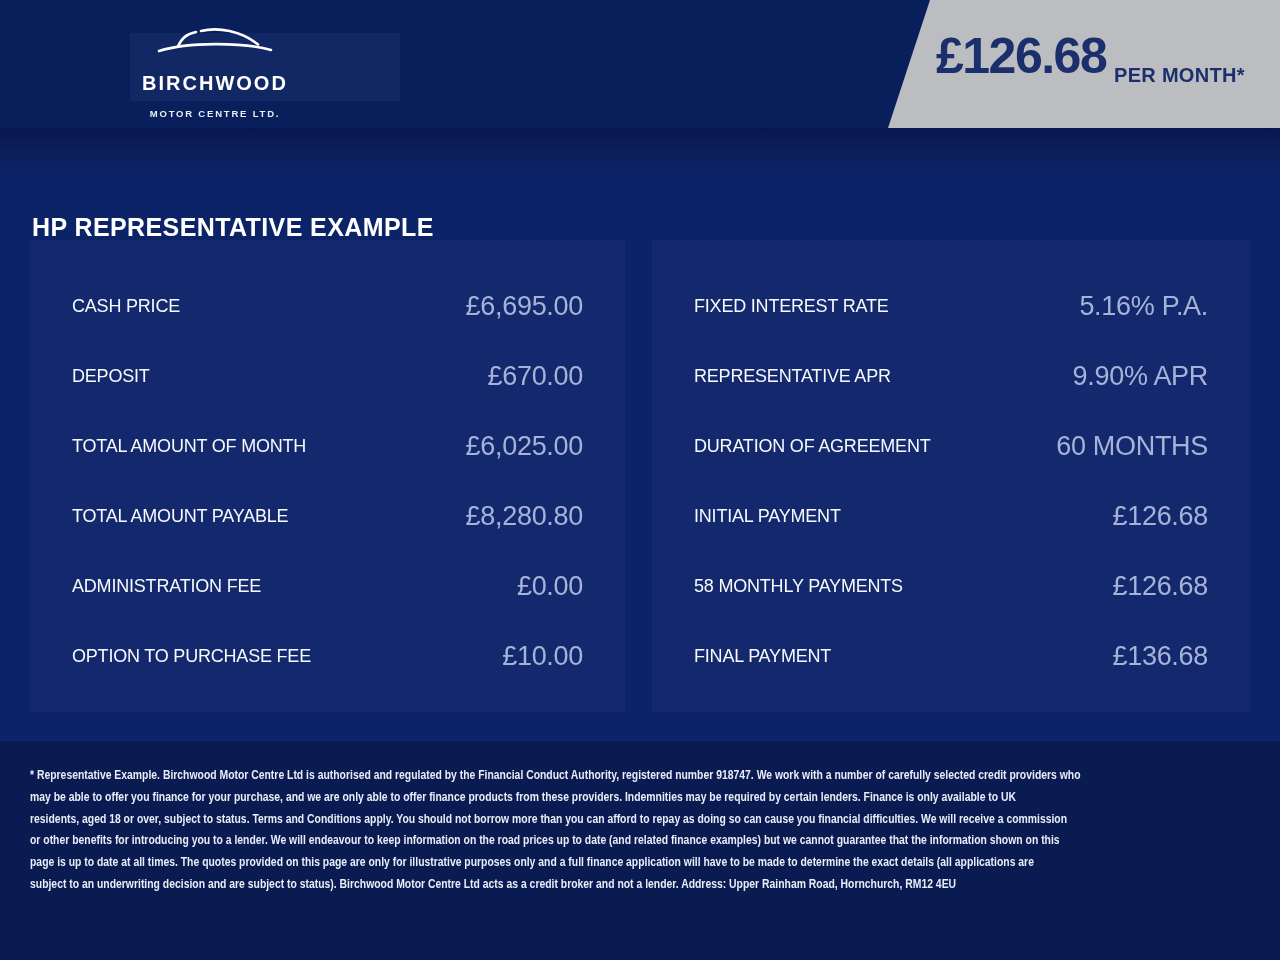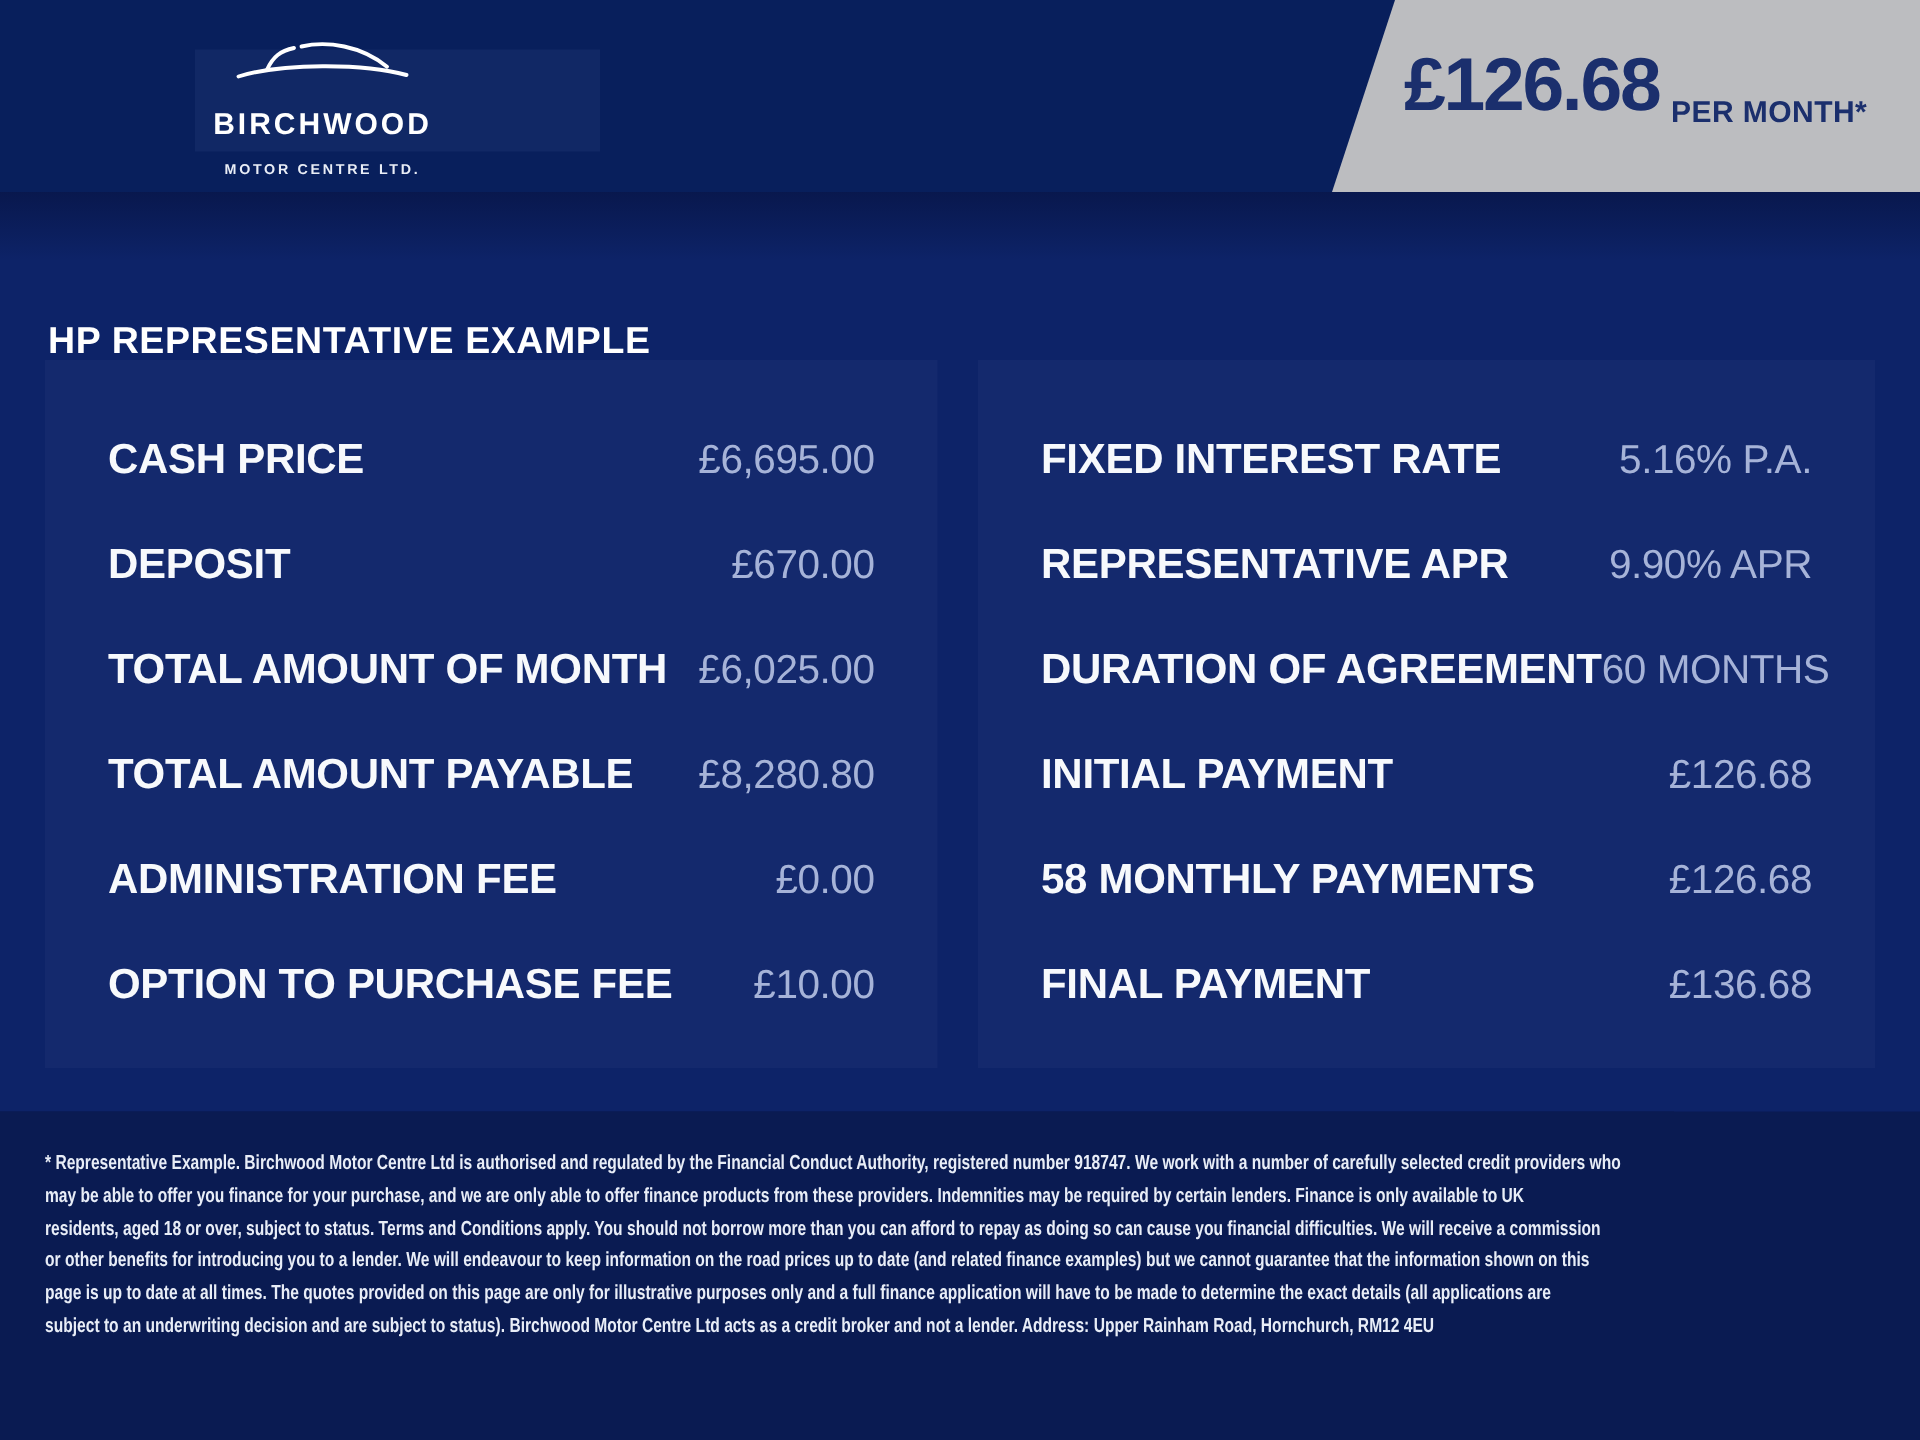--- a/index.html
+++ b/index.html
@@ -39,21 +39,21 @@
   .main::before{content:"";position:absolute;left:0;top:0;width:100%;height:46px;
     background:linear-gradient(rgba(3,10,45,.45),rgba(3,10,45,0));pointer-events:none;}
   .page-title{position:absolute;left:32px;top:41px;font-size:25px;font-weight:700;
     letter-spacing:.4px;color:#ffffff;margin-top:44px;}
 
   .panel{position:absolute;top:112px;height:472px;background:var(--panel-bg);
     padding:31px 42px 0 42px;display:block;}
   .panel-left{left:30px;width:595px;}
   .panel-right{left:652px;width:598px;}
   .row{height:70px;display:flex;align-items:center;justify-content:space-between;}
-  .row .label{font-size:28px;font-weight:700;letter-spacing:-0.2px;color:var(--label-text);white-space:nowrap;}
+  .row .label{font-size:18px;font-weight:400;letter-spacing:-0.2px;color:var(--label-text);white-space:nowrap;}
   .row .value{font-size:27px;font-weight:400;letter-spacing:-0.3px;color:var(--value-text);white-space:nowrap;}
 
   
   .footer{position:absolute;left:0;top:741px;width:1116px;height:219px;background:var(--footer-bg);}
   .disclaimer{position:absolute;left:30px;top:23px;width:1480px;
     font-size:13.5px;font-weight:700;line-height:21.8px;color:var(--footer-text);
     white-space:pre-line;transform:scaleX(0.77);transform-origin:0 0;letter-spacing:0;}
 </style>
 </head>
 <body>

